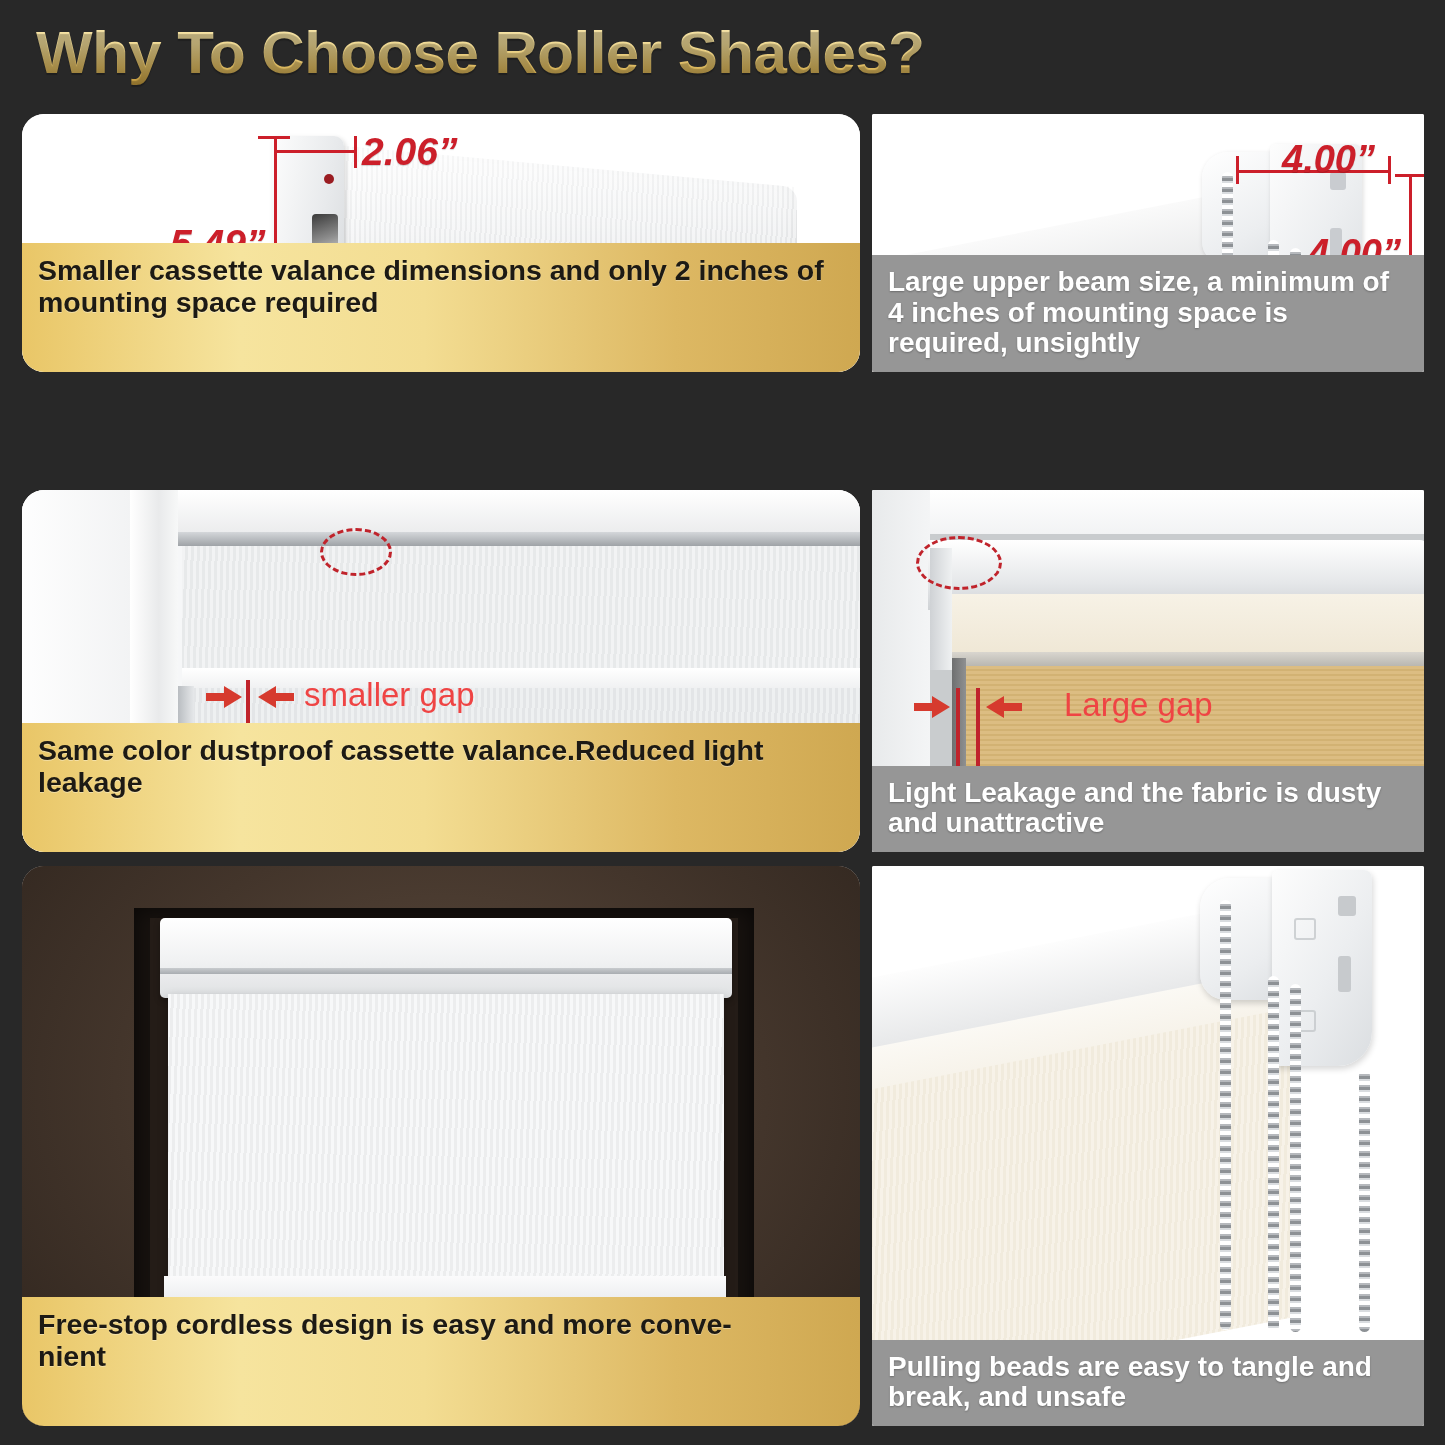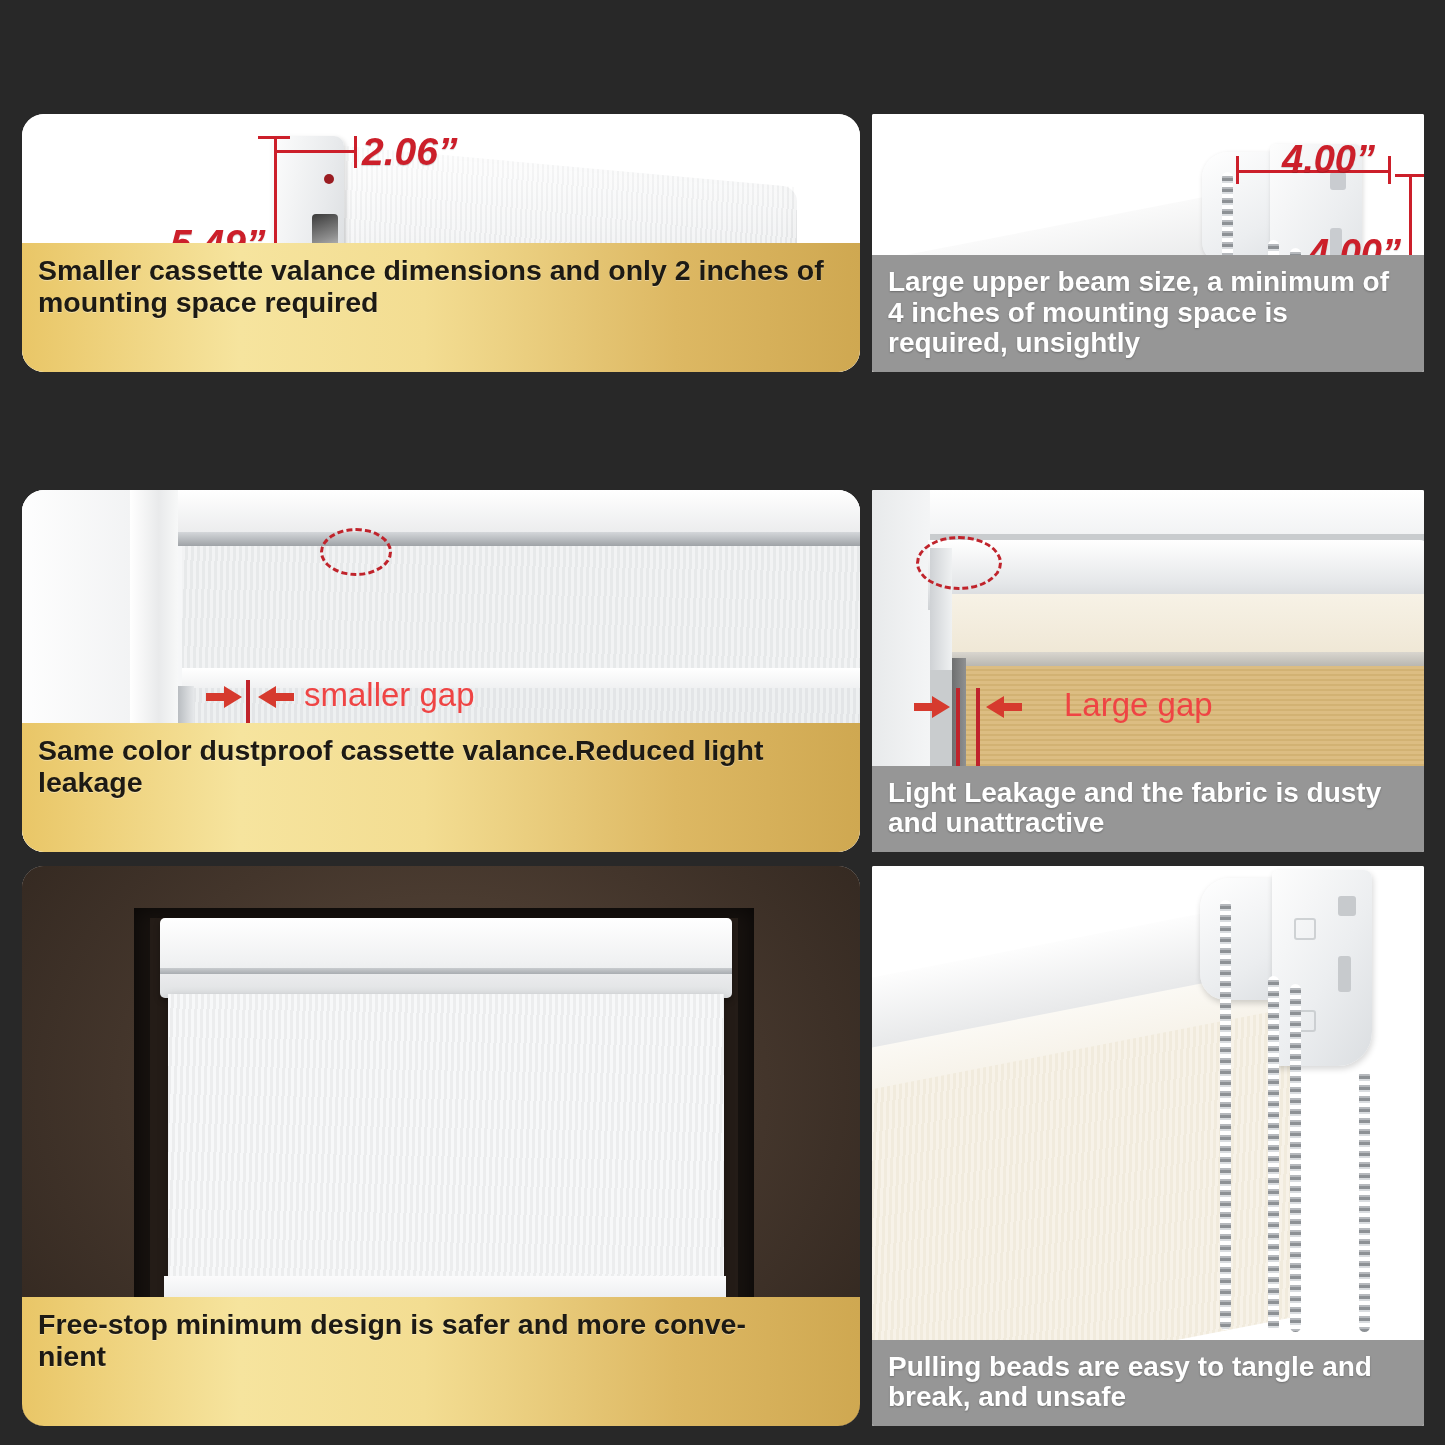--- a/index.html
+++ b/index.html
@@ -258,20 +258,21 @@
   }
   .p6-slotA { position:absolute; left:66px; top:26px; width:18px; height:20px; background:#c7cacd; border-radius:3px; }
   .p6-slotB { position:absolute; left:66px; top:86px; width:13px; height:36px; background:#c7cacd; border-radius:3px; }
   .p6-arrowicon { position:absolute; width:22px; height:22px; border:2px solid #c2c5c8; border-radius:3px; opacity:.75; }
 </style>
 </head>
 <body>
 
 <div class="page">
 
+  <div class="title">Why To Choose Roller Shades?</div>
 
   <div class="grid">
 
     <div class="panel left row1">
       <div class="photo">
         <div class="p1-bg"></div>
         <div class="p1-top">
             <div class="p1-tex"></div>
           </div>
         <div class="p1-lip"></div>
@@ -397,21 +398,21 @@
           <div class="p5-cassline"></div>
         </div>
         <div class="p5-shade"></div>
         <div class="p5-hem"></div>
         <div class="p5-pull"></div>
         <div class="p5-hand">
           <div class="p5-thumb"></div>
         </div>
       </div>
       <div class="cap cap-gold tall">
-        <span>Free-stop minimum design is safer and more conve-</span><br>
+        <span>Free-stop cordless design is easy and more conve-</span><br>
         <span>nient</span>
       </div>
     </div>
 
     <div class="panel right row3">
       <div class="photo">
         <div class="p6-bg"></div>
         <div class="p6-top"></div>
         <div class="p6-tan"></div>
         <div class="p6-mid"></div>

